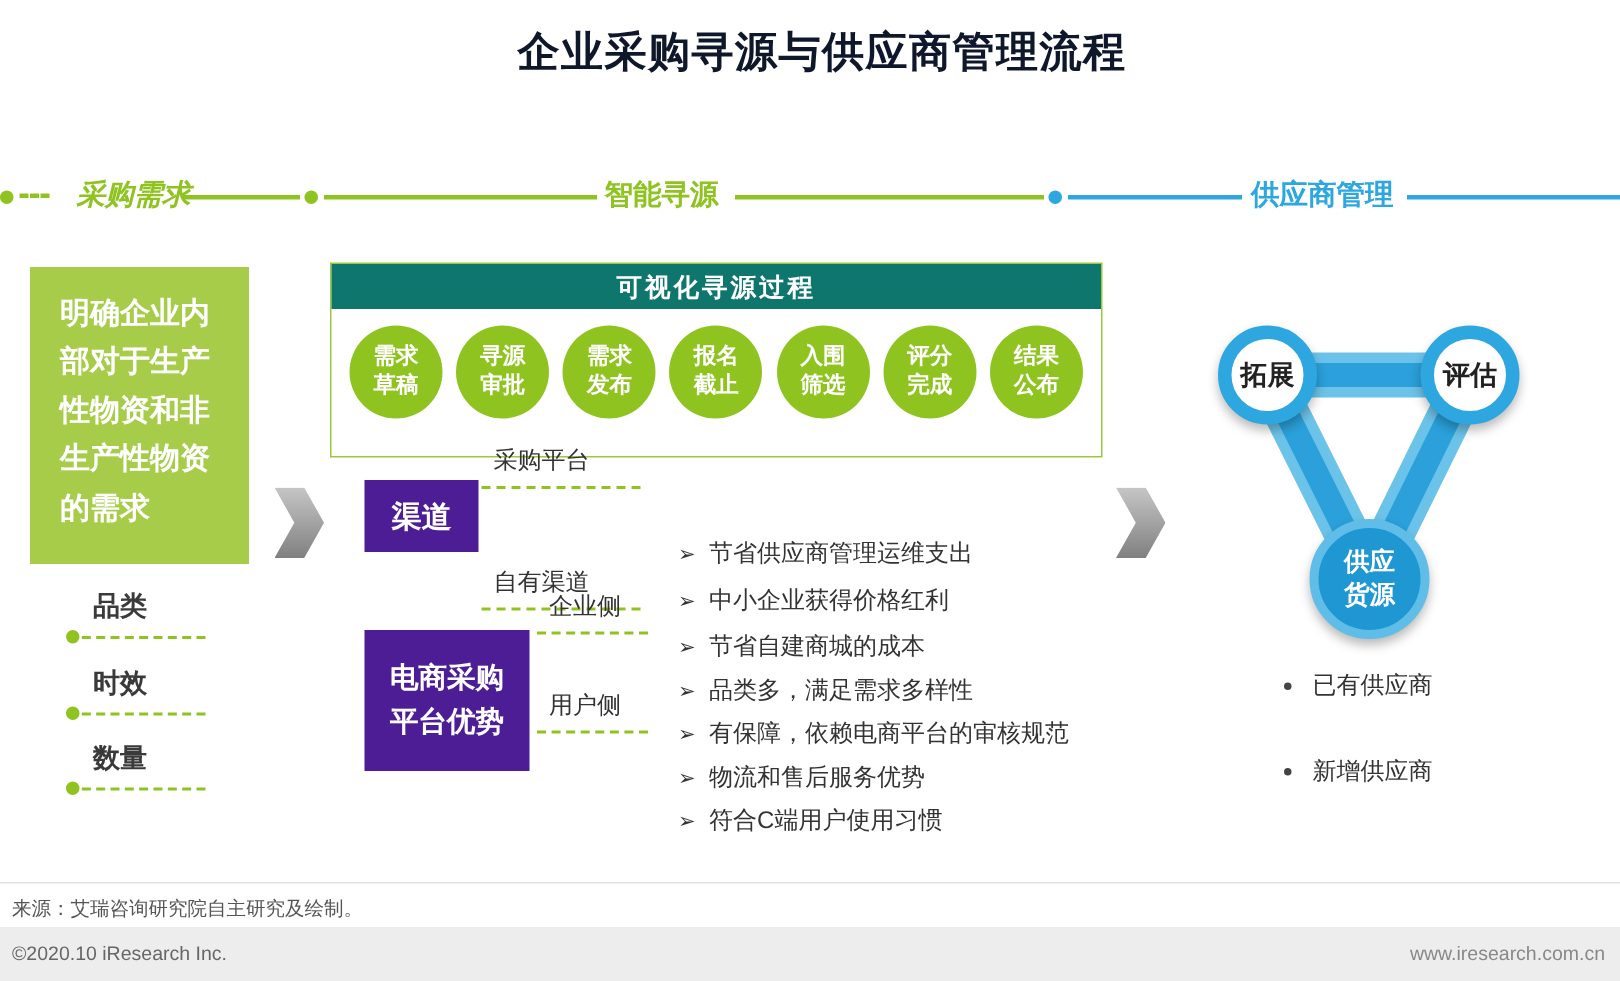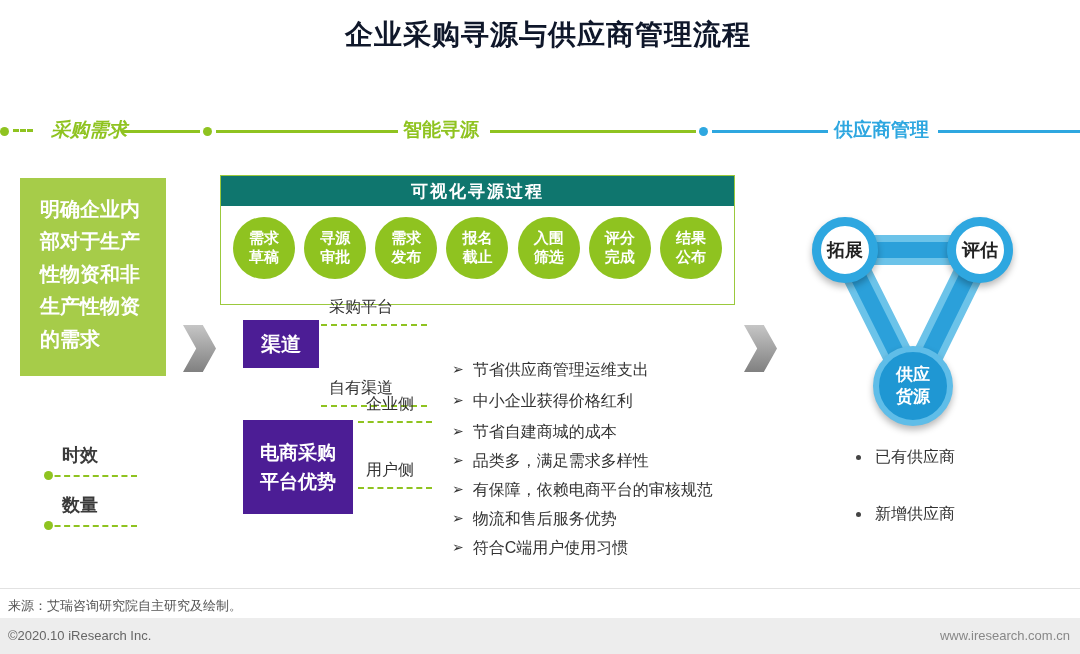--- a/index.html
+++ b/index.html
@@ -100,20 +100,24 @@
   <div class="tl-line" style="left:216px; width:182px;"></div>
   <div class="tl-label" style="left:403px;">智能寻源</div>
   <div class="tl-line" style="left:490px; width:206px;"></div>
   <div class="tl-dot blue" style="left:699px;"></div>
   <div class="tl-line blue" style="left:712px; width:116px;"></div>
   <div class="tl-label blue" style="left:834px;">供应商管理</div>
   <div class="tl-line blue" style="left:938px; width:142px;"></div>
 
   <div class="demand-box">明确企业内部对于生产性物资和非生产性物资的需求</div>
 
+  <div class="demand-item" style="top:392px;">
+    <span class="dot"></span>
+    <span>品类</span>
+  </div>
   <div class="demand-item" style="top:443px;">
     <span class="dot"></span>
     <span>时效</span>
   </div>
   <div class="demand-item" style="top:493px;">
     <span class="dot"></span>
     <span>数量</span>
   </div>
 
   <div class="flow-arrow" style="left:183px; top:325px;"></div>

